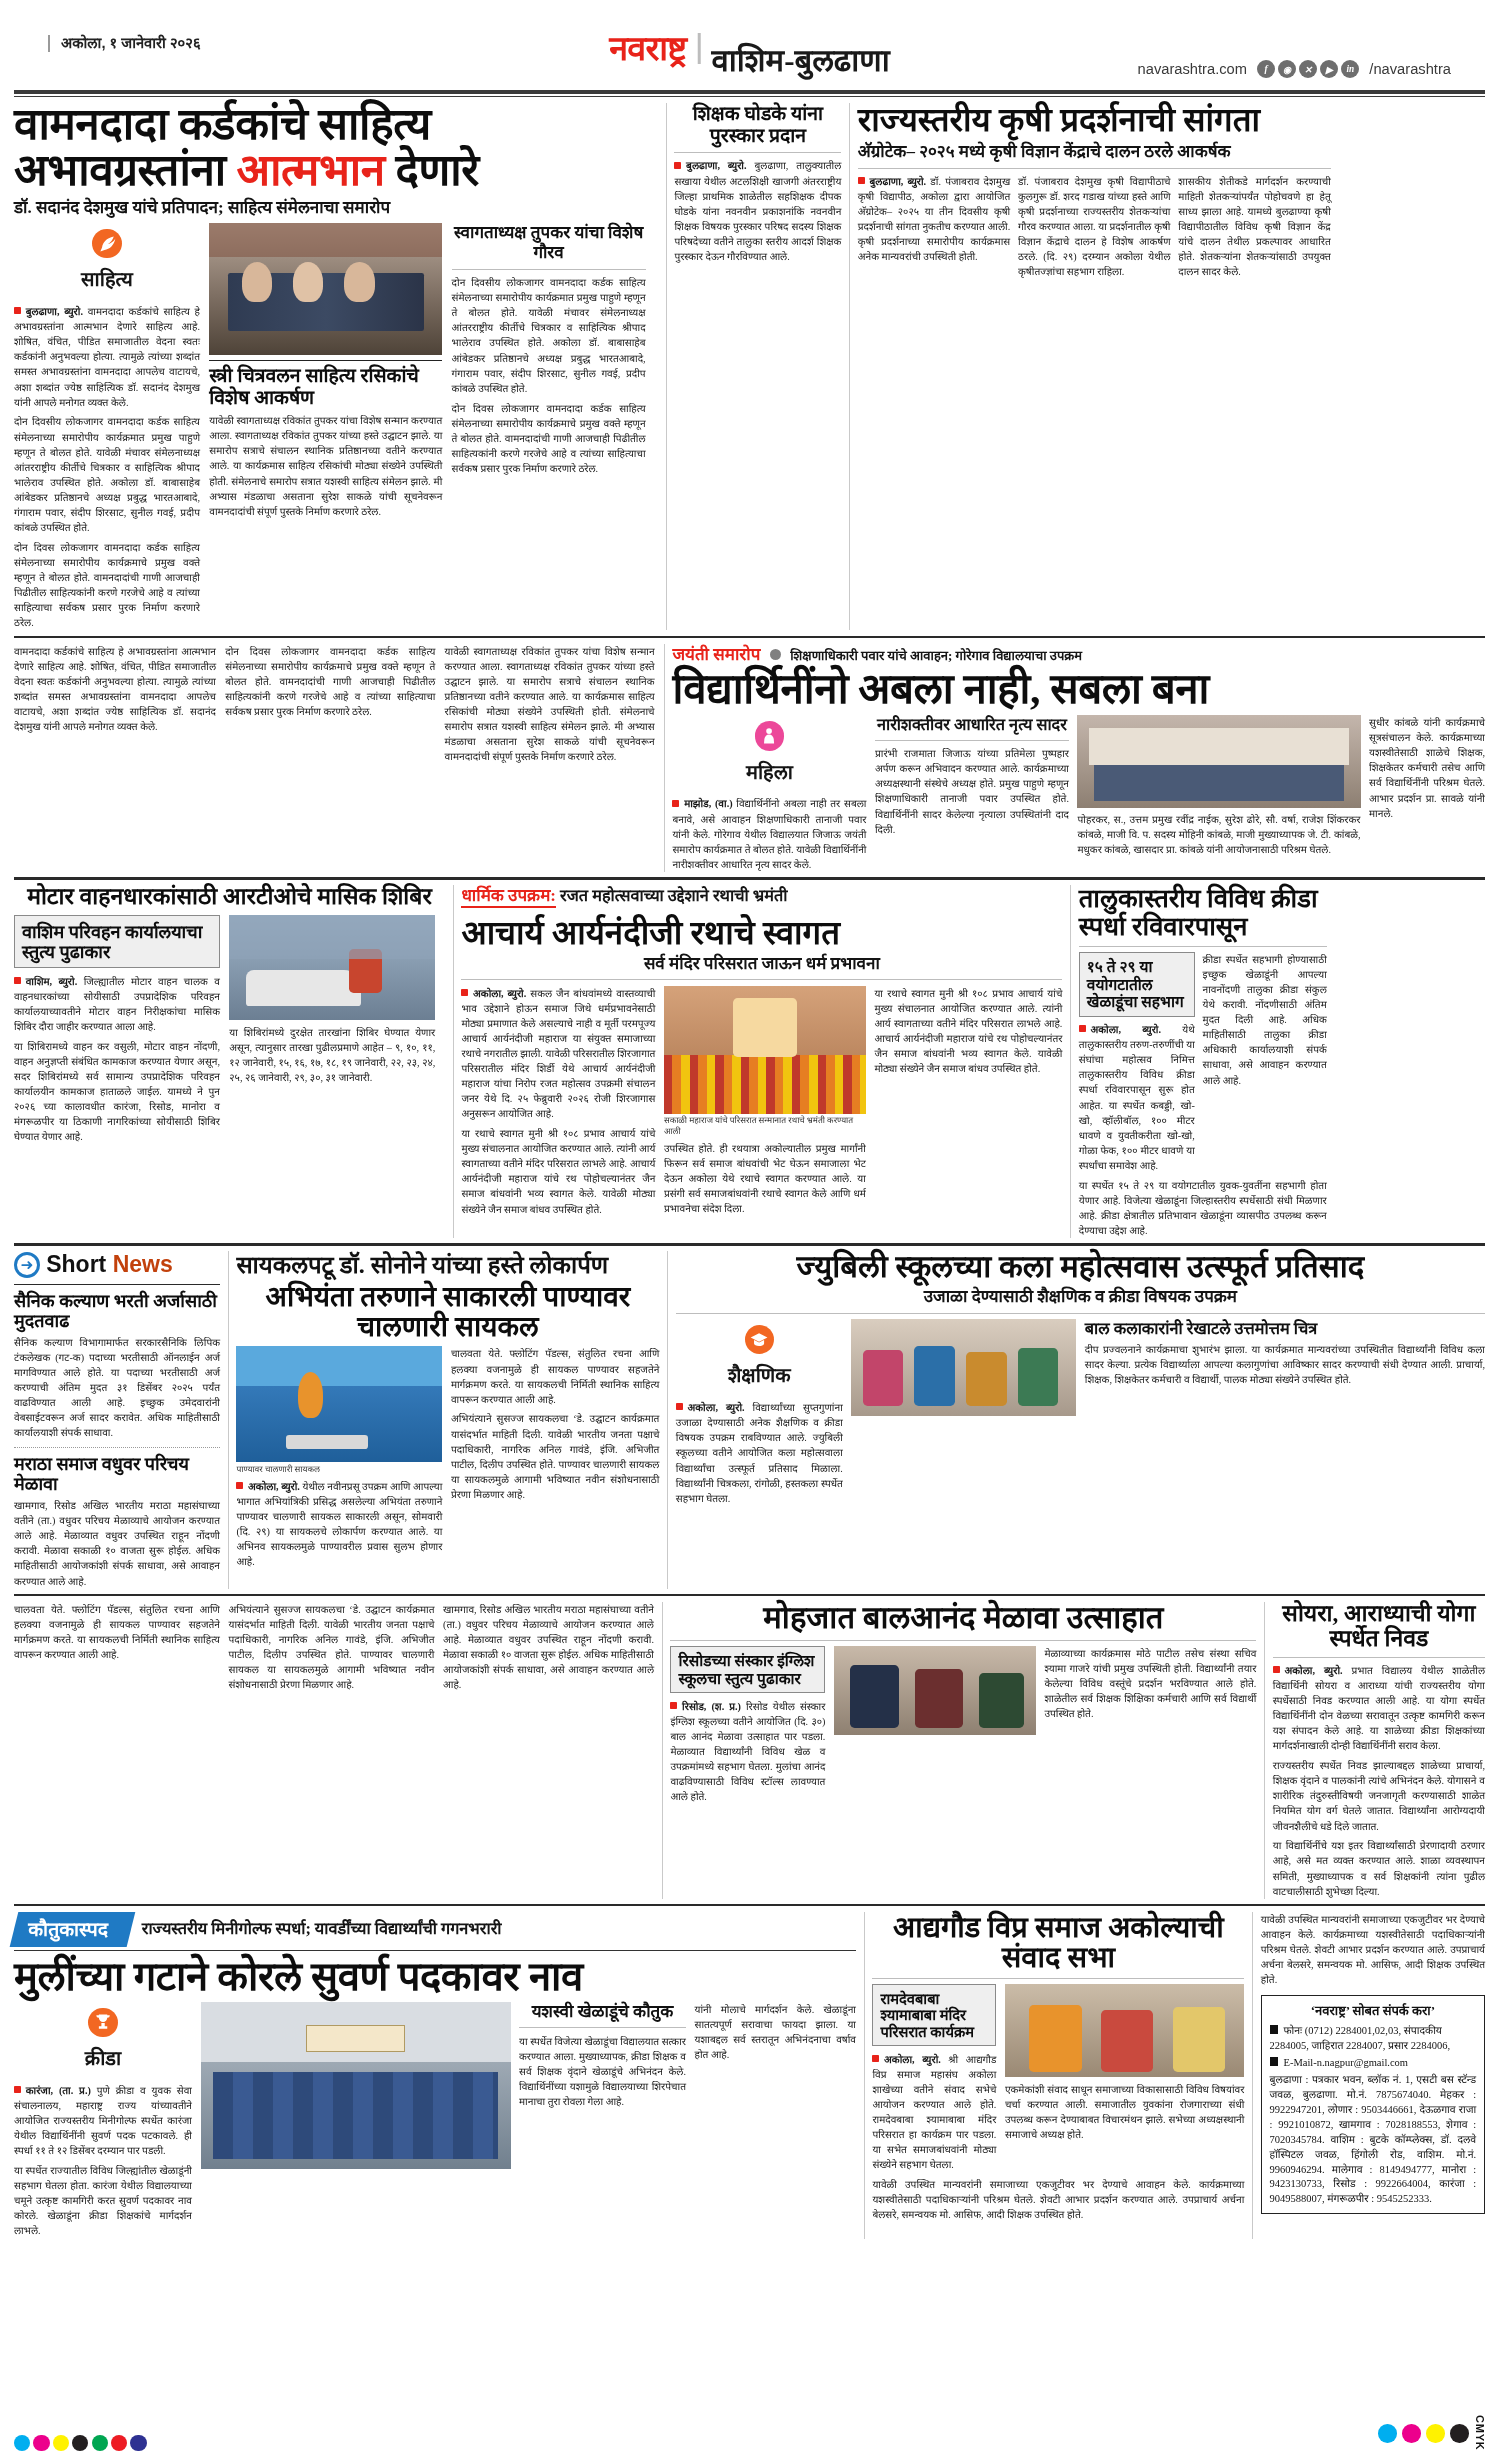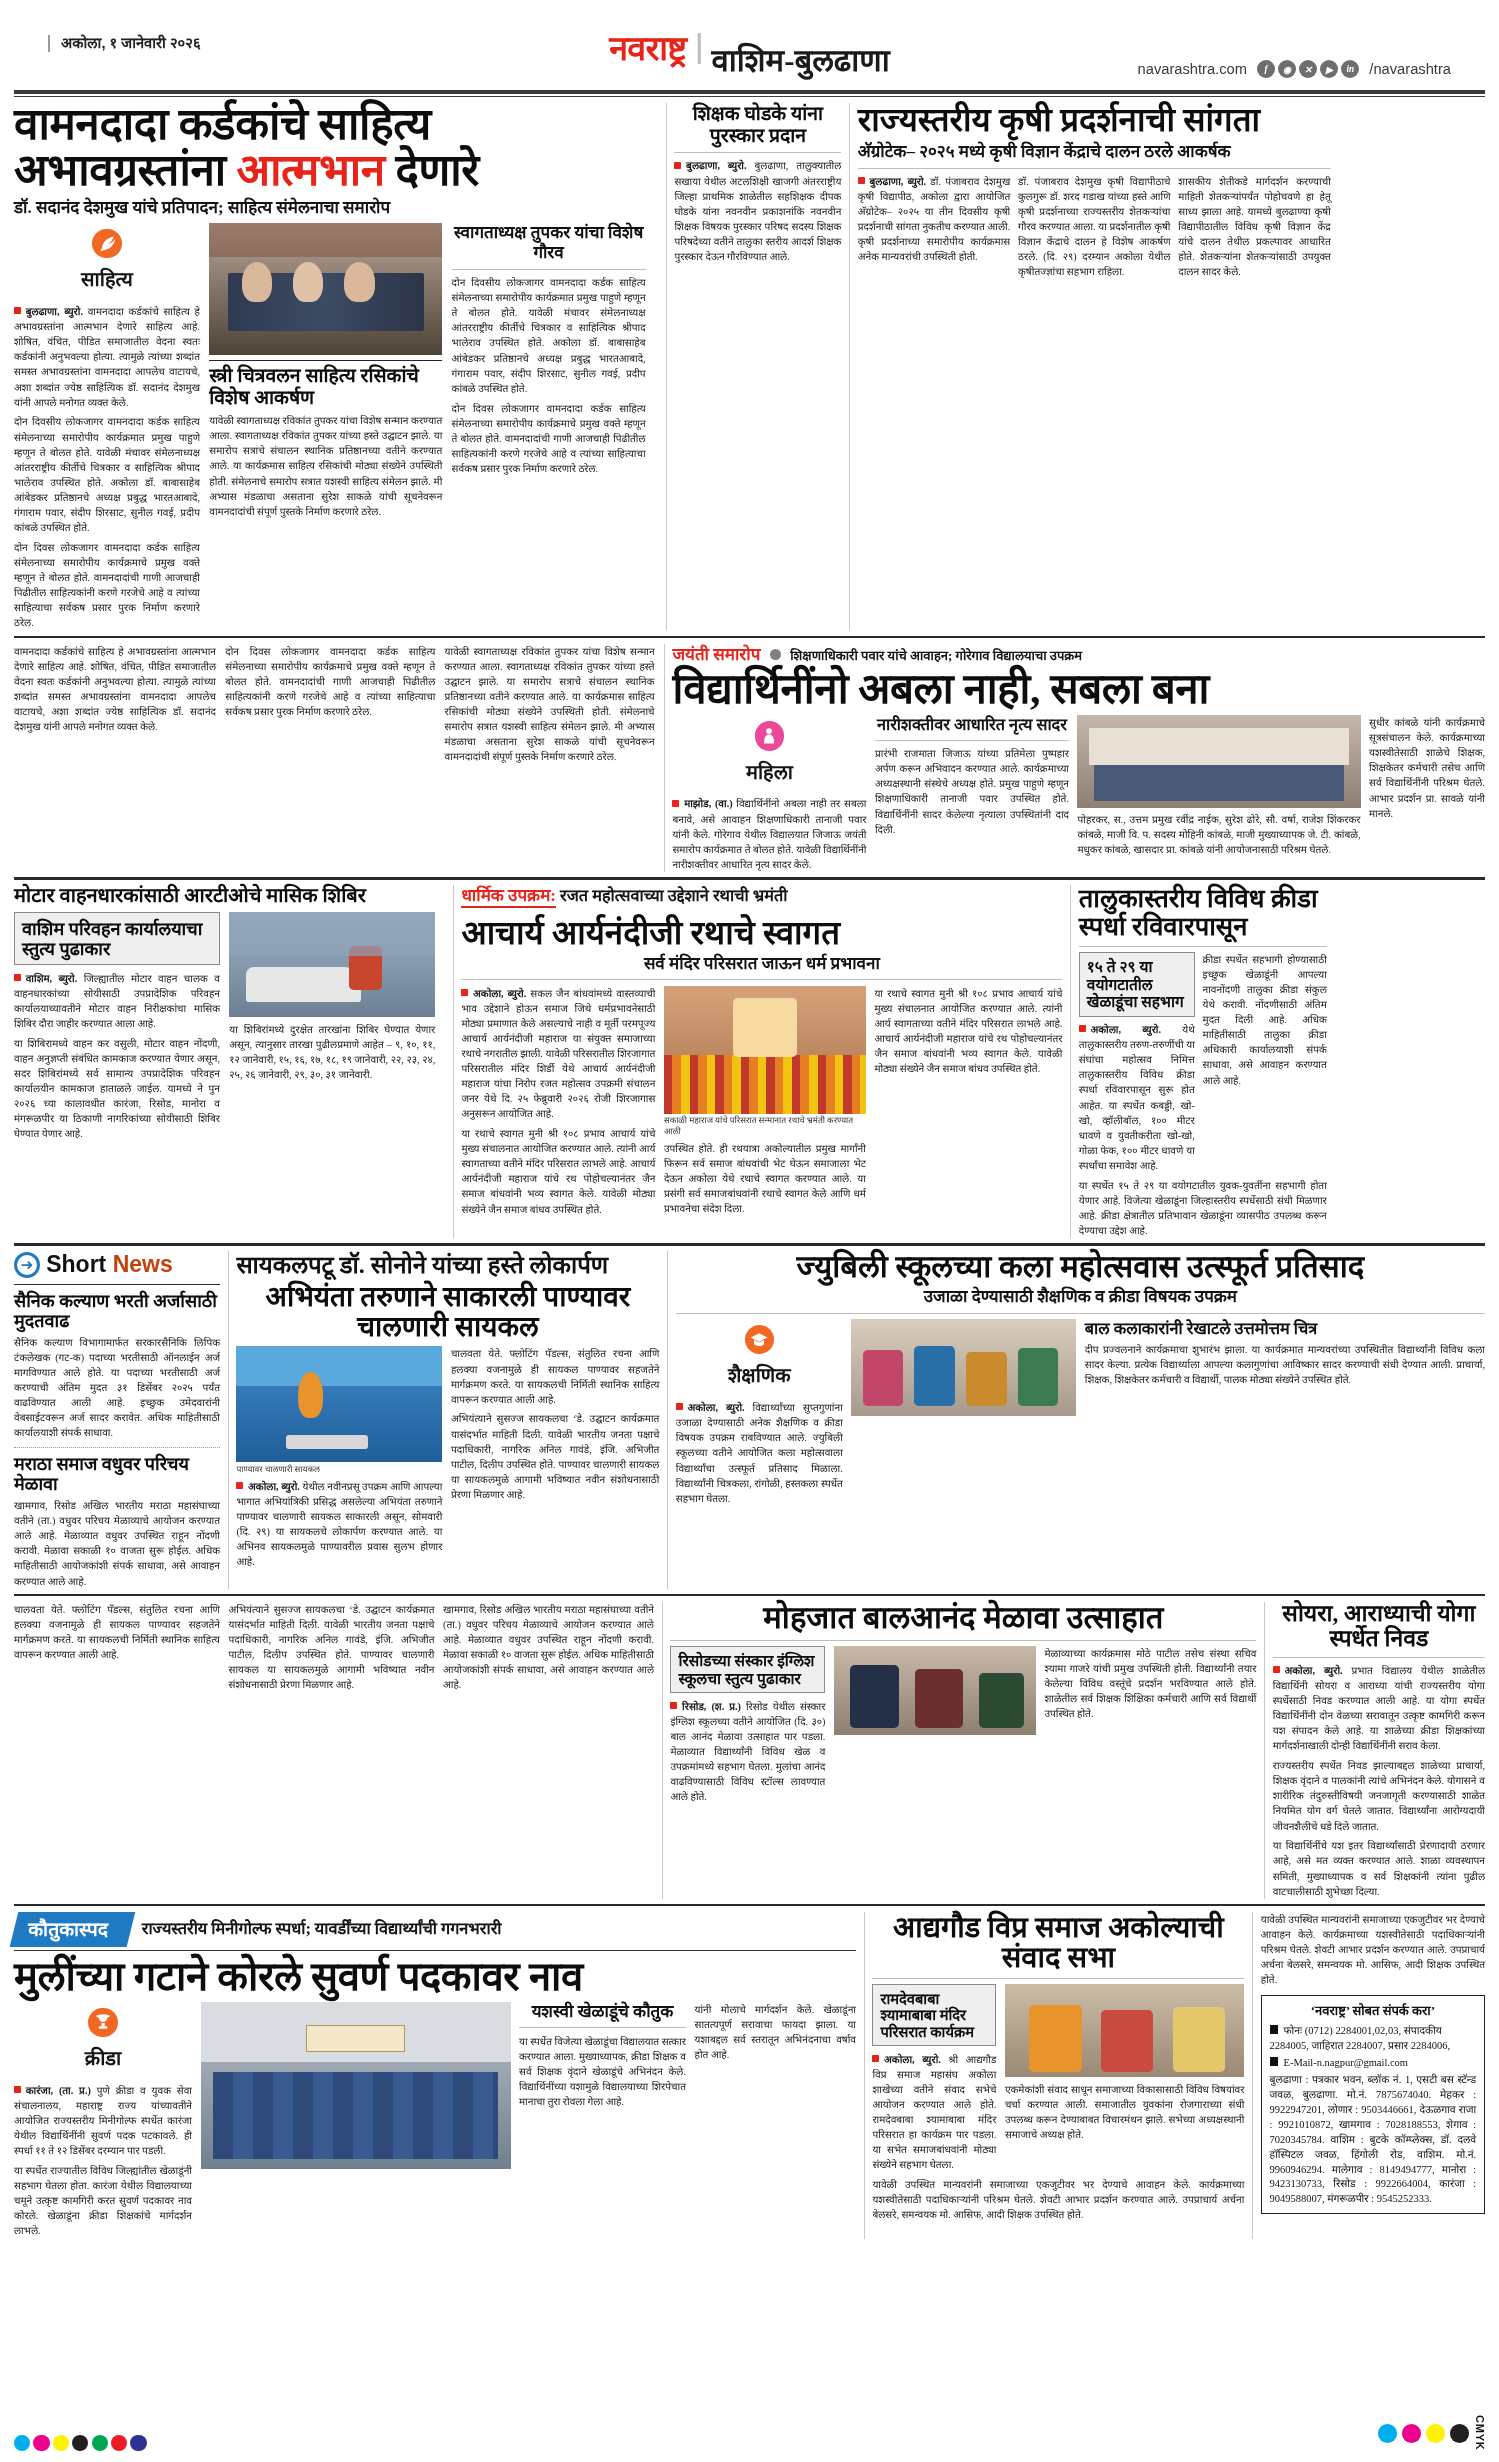--- a/index.html
+++ b/index.html
@@ -311,21 +311,21 @@
         <div style="width:116px" class="body">सुधीर कांबळे यांनी कार्यक्रमाचे सूत्रसंचालन केले. कार्यक्रमाच्या यशस्वीतेसाठी शाळेचे शिक्षक, शिक्षकेतर कर्मचारी तसेच आणि सर्व विद्यार्थिनींनी परिश्रम घेतले. आभार प्रदर्शन प्रा. सावळे यांनी मानले.</div>
       </div>
     </div>
   </div>
 
   <div class="hr-dark"></div>
 
   <div class="cols">
 
     <div class="col" style="width:431px">
-      <div class="hl-lg" style="font-size:20px;">मोटार वाहनधारकांसाठी आरटीओचे मासिक शिबिर</div>
+      <div class="hl-lg" style="font-size:23px;text-align:center">मोटार वाहनधारकांसाठी आरटीओचे मासिक शिबिर</div>
       <div class="cols" style="gap:9.3px;margin-top:6.2px">
         <div style="width:206px">
           <div class="boxed-lite" style="background:#efefef">
             <div class="hl-sm" style="font-size:18px">वाशिम परिवहन कार्यालयाचा स्तुत्य पुढाकार</div>
           </div>
           <div class="body" style="margin-top:5.4px">
             <b class="bullet">वाशिम, ब्युरो.</b>
             <span>जिल्ह्यातील मोटार वाहन चालक व वाहनधारकांच्या सोयीसाठी उपप्रादेशिक परिवहन कार्यालयाच्यावतीने मोटार वाहन निरीक्षकांचा मासिक शिबिर दौरा जाहीर करण्यात आला आहे.</span>
           </div>
           <div class="body" style="margin-top:4.7px">या शिबिरामध्ये वाहन कर वसुली, मोटार वाहन नोंदणी, वाहन अनुज्ञप्ती संबंधित कामकाज करण्यात येणार असून, सदर शिबिरांमध्ये सर्व सामान्य उपप्रादेशिक परिवहन कार्यालयीन कामकाज हाताळले जाईल. यामध्ये ने पुन २०२६ च्या कालावधीत कारंजा, रिसोड, मानोरा व मंगरूळपीर या ठिकाणी नागरिकांच्या सोयीसाठी शिबिर घेण्यात येणार आहे.</div>

